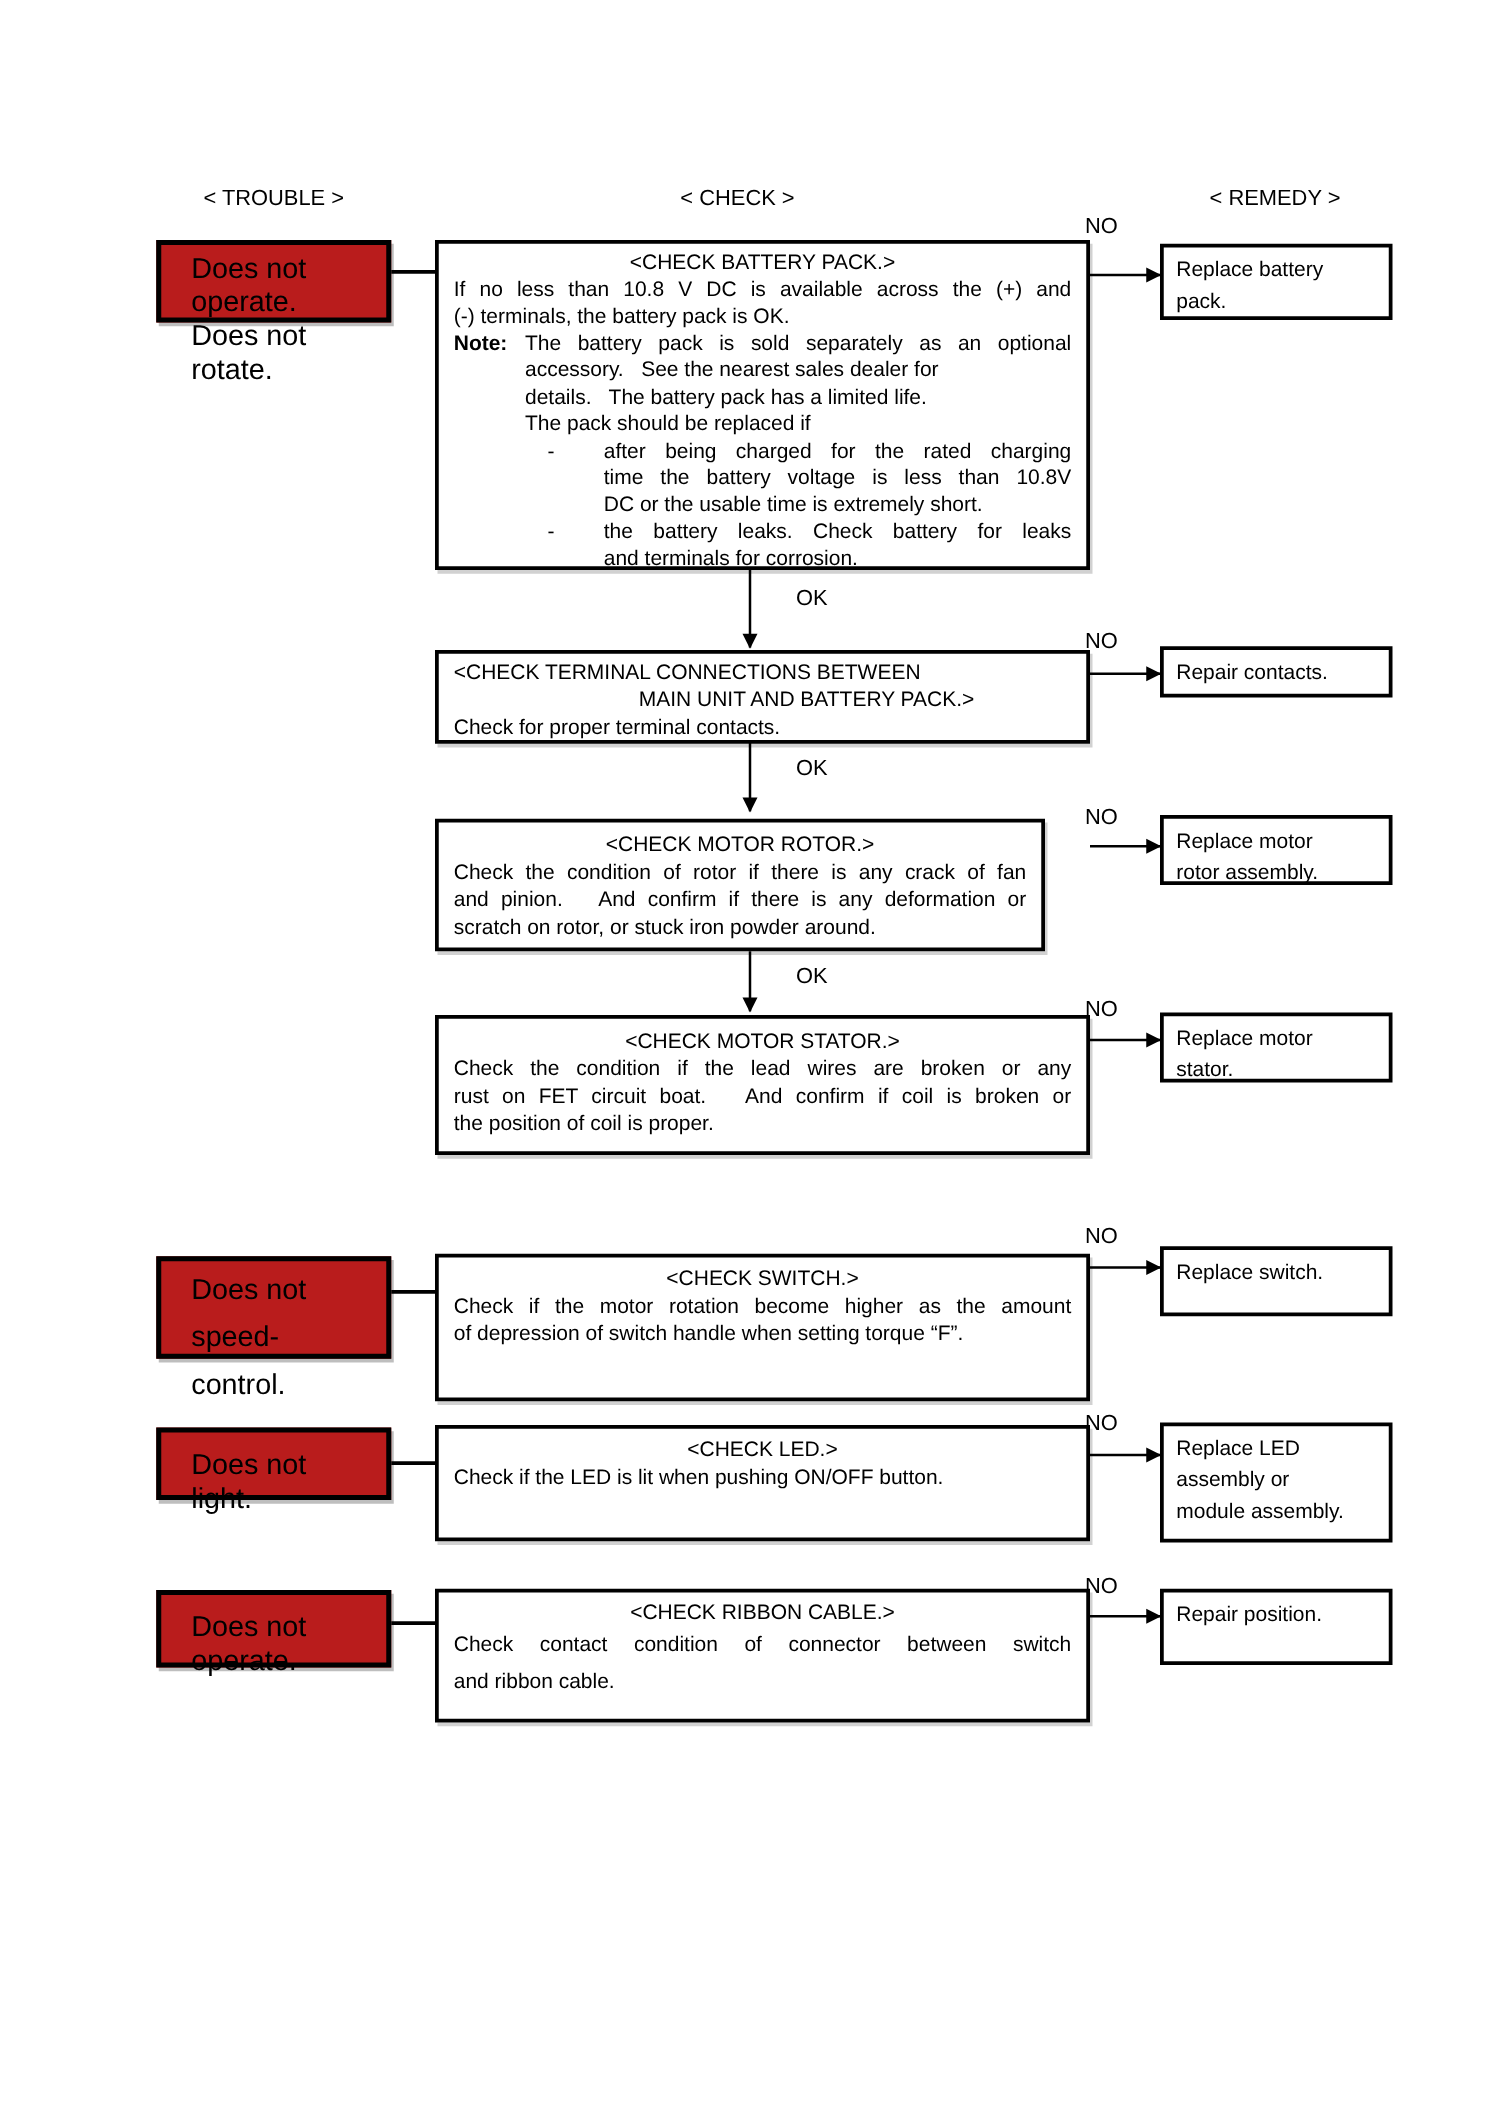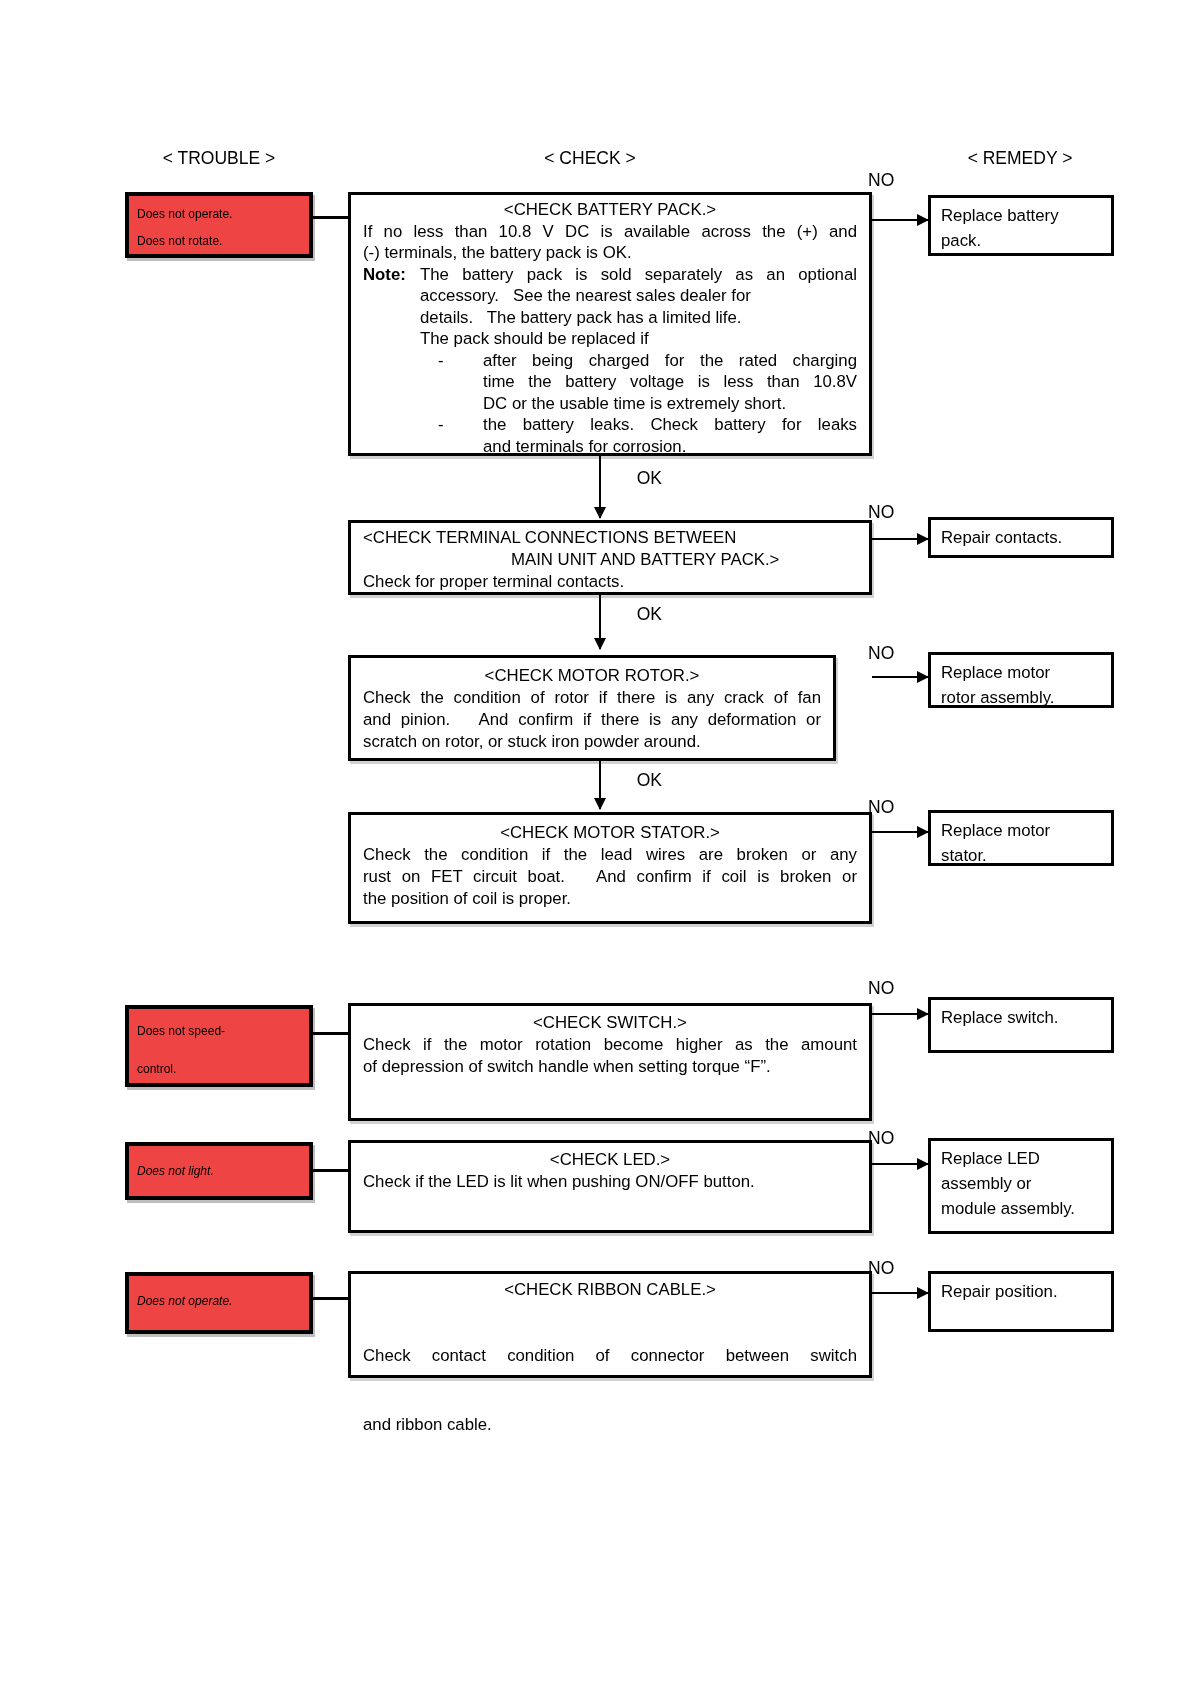--- a/index.html
+++ b/index.html
@@ -4,40 +4,40 @@
 <style>
   html,body { margin:0; padding:0; background:#ffffff; }
   .page { position:relative; width:1190px; height:1684px; background:#fff;
           font-family:"Liberation Sans", sans-serif; color:#000; overflow:hidden; }
   .hdr { position:absolute; font-size:17.5px; text-align:center; white-space:pre; }
   .lbl { position:absolute; font-size:17.5px; white-space:pre; }
   .no-lbl { width:50px; }
   .ok-lbl { width:44px; text-align:right; }
 
   .tbox { position:absolute; border:4px solid #000; box-sizing:border-box;
-          padding:5px 8px; font-size:12px; background:#ef4444;
+          padding:5px 24px; font-size:23px; background:#b91c1c;
           box-shadow:2px 3px 0 rgba(70,70,70,.35); }
   .tbox .ln { line-height:27px; }
   .tbox.tall .ln { line-height:38px; }
-  .tbox.single { padding-top:12px;font-style:italic; }
+  .tbox.single { padding-top:12px; }
 
   .cbox { position:absolute; border:3px solid #000; box-sizing:border-box;
           padding:4px 12px 0; font-size:16.8px; background:#fff;
           box-shadow:2px 3px 0 rgba(70,70,70,.25); }
   .rbox { position:absolute; border:3px solid #000; box-sizing:border-box;
           padding:5px 10px 0; font-size:16.8px; background:#fff; }
   .rbox .ln { line-height:25px; }
 
   .ln { line-height:22px; white-space:pre-wrap; }
   .ct { line-height:22px; text-align:center; white-space:pre-wrap; }
   .ct-left { line-height:22px; text-align:left; white-space:pre-wrap; }
   .indent2 { margin-left:148px; }
   .jl { text-align:justify; text-align-last:justify; }
   .c1 .ln, .c1 .ct { line-height:21.5px; }
-  .c7 .ln { line-height:29px;margin-top:40px; }
+  .c7 .ln { line-height:29px; }
 
   .note { display:flex; }
   .note-label { width:57px; flex:none; font-weight:bold; }
   .note-body { flex:1; min-width:0; }
   .bullet { display:flex; padding-left:18px; }
   .marker { width:45px; flex:none; }
   .btext { flex:1; min-width:0; }
 
   .conn { position:absolute; border-top:3px solid #000; }
   .harrow { position:absolute; border-top:2px solid #000; }

